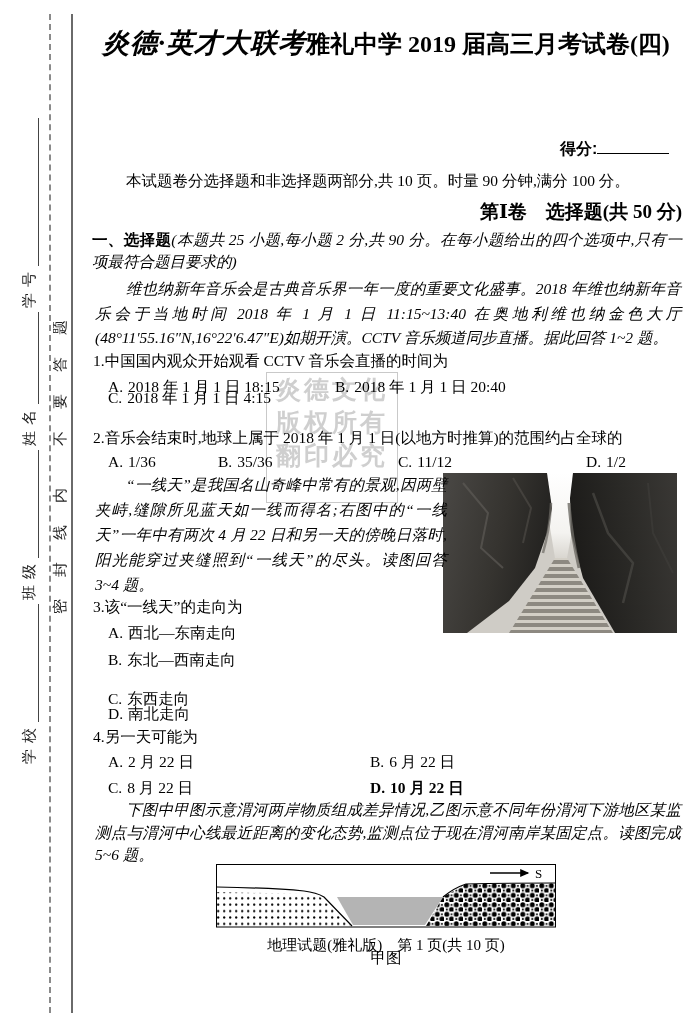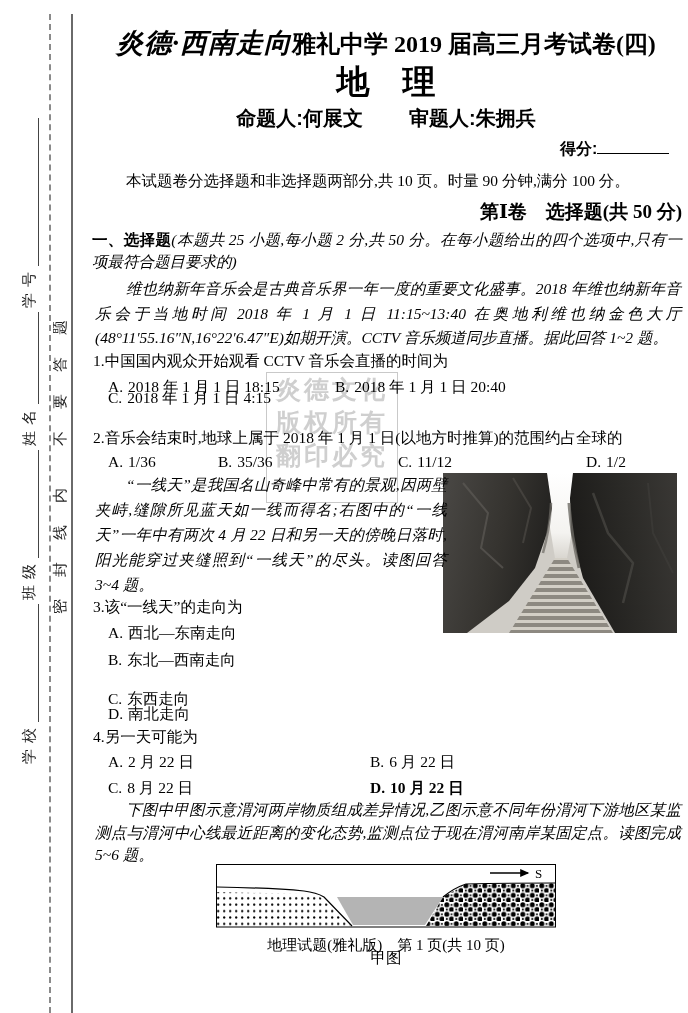--- a/index.html
+++ b/index.html
@@ -104,34 +104,30 @@
   </div>
   <div class="dashed-line"></div>
   <div class="seal-text">
     <span>密封线内</span>
       <span class="seal-gap"></span>
       <span>不要答题</span>
   </div>
   <div class="solid-line"></div>
 
   <div class="abs title-line">
-    <span class="series">炎德·西南走向</span><span>雅礼中学 2019 届高三月考试卷(四)</span>
-  </div>
-  <div class="abs subject">地　理</div>
-  <div class="abs byline">
-    <span>命题人:何展文</span><span class="byline-gap"></span><span>审题人:朱拥兵</span>
+    <span class="series">炎德·英才大联考</span><span>雅礼中学 2019 届高三月考试卷(四)</span>
   </div>
   <div class="abs score">
     <span>得分:</span><span class="score-blank"></span>
   </div>
 
   <div class="abs intro">本试题卷分选择题和非选择题两部分,共 10 页。时量 90 分钟,满分 100 分。</div>
   <div class="abs section-title">第Ⅰ卷　选择题(共 50 分)</div>
   <div class="abs rule">
-    <span class="lead">一、选择题</span><span class="kai">(本题共 25 小题,每小题 2 分,共 50 分。在每小题给出的四个选项中,只有一项最符合题目要求的)</span>
+    <span class="lead">一、选择题</span><span class="kai">(本题共 25 小题,每小题 2 分,共 90 分。在每小题给出的四个选项中,只有一项最符合题目要求的)</span>
   </div>
 
   <div class="abs p1 kai">维也纳新年音乐会是古典音乐界一年一度的重要文化盛事。2018 年维也纳新年音乐会于当地时间 2018 年 1 月 1 日 11:15~13:40 在奥地利维也纳金色大厅(48°11′55.16″N,16°22′6.47″E)如期开演。CCTV 音乐频道同步直播。据此回答 1~2 题。</div>
 
   <div class="abs q-stem" style="left:93px; top:351px;">
     <span>1.</span><span>中国国内观众开始观看 CCTV 音乐会直播的时间为</span>
   </div>
   <span class="abs opt" style="left:108px; top:377px;"><span class="olbl">A.</span><span>2018 年 1 月 1 日 18:15</span></span>
   <span class="abs opt" style="left:335px; top:377px;"><span class="olbl">B.</span><span>2018 年 1 月 1 日 20:40</span></span>
   <span class="abs opt" style="left:108px; top:388px;"><span class="olbl">C.</span><span>2018 年 1 月 1 日 4:15</span></span>

